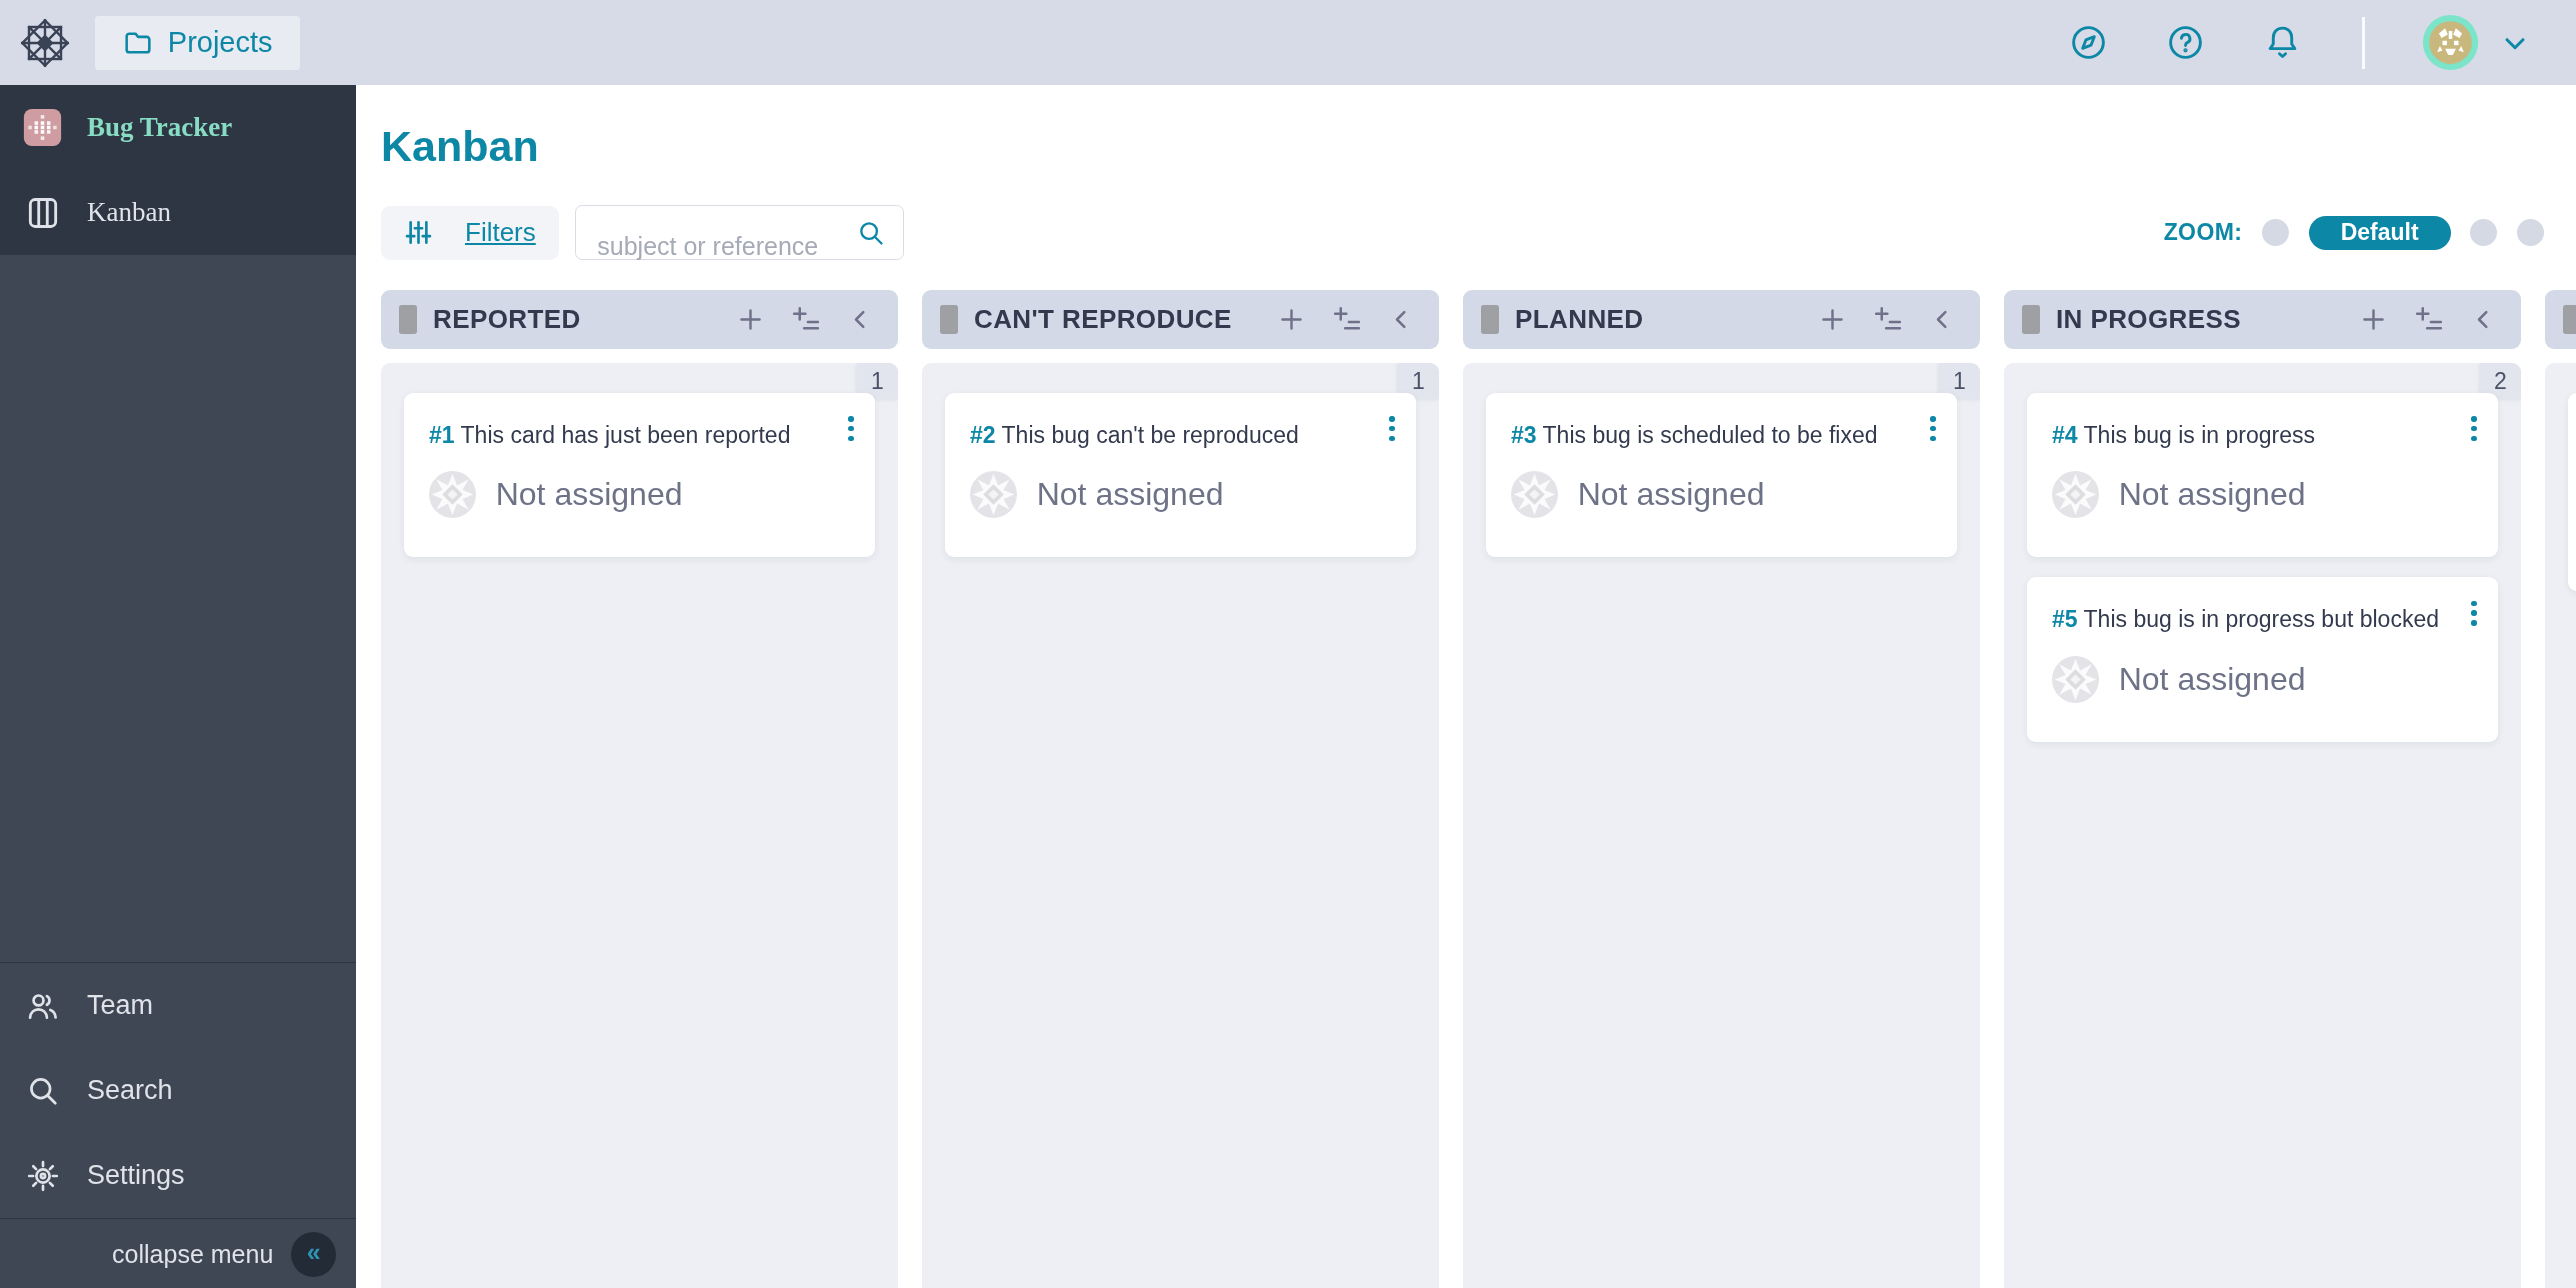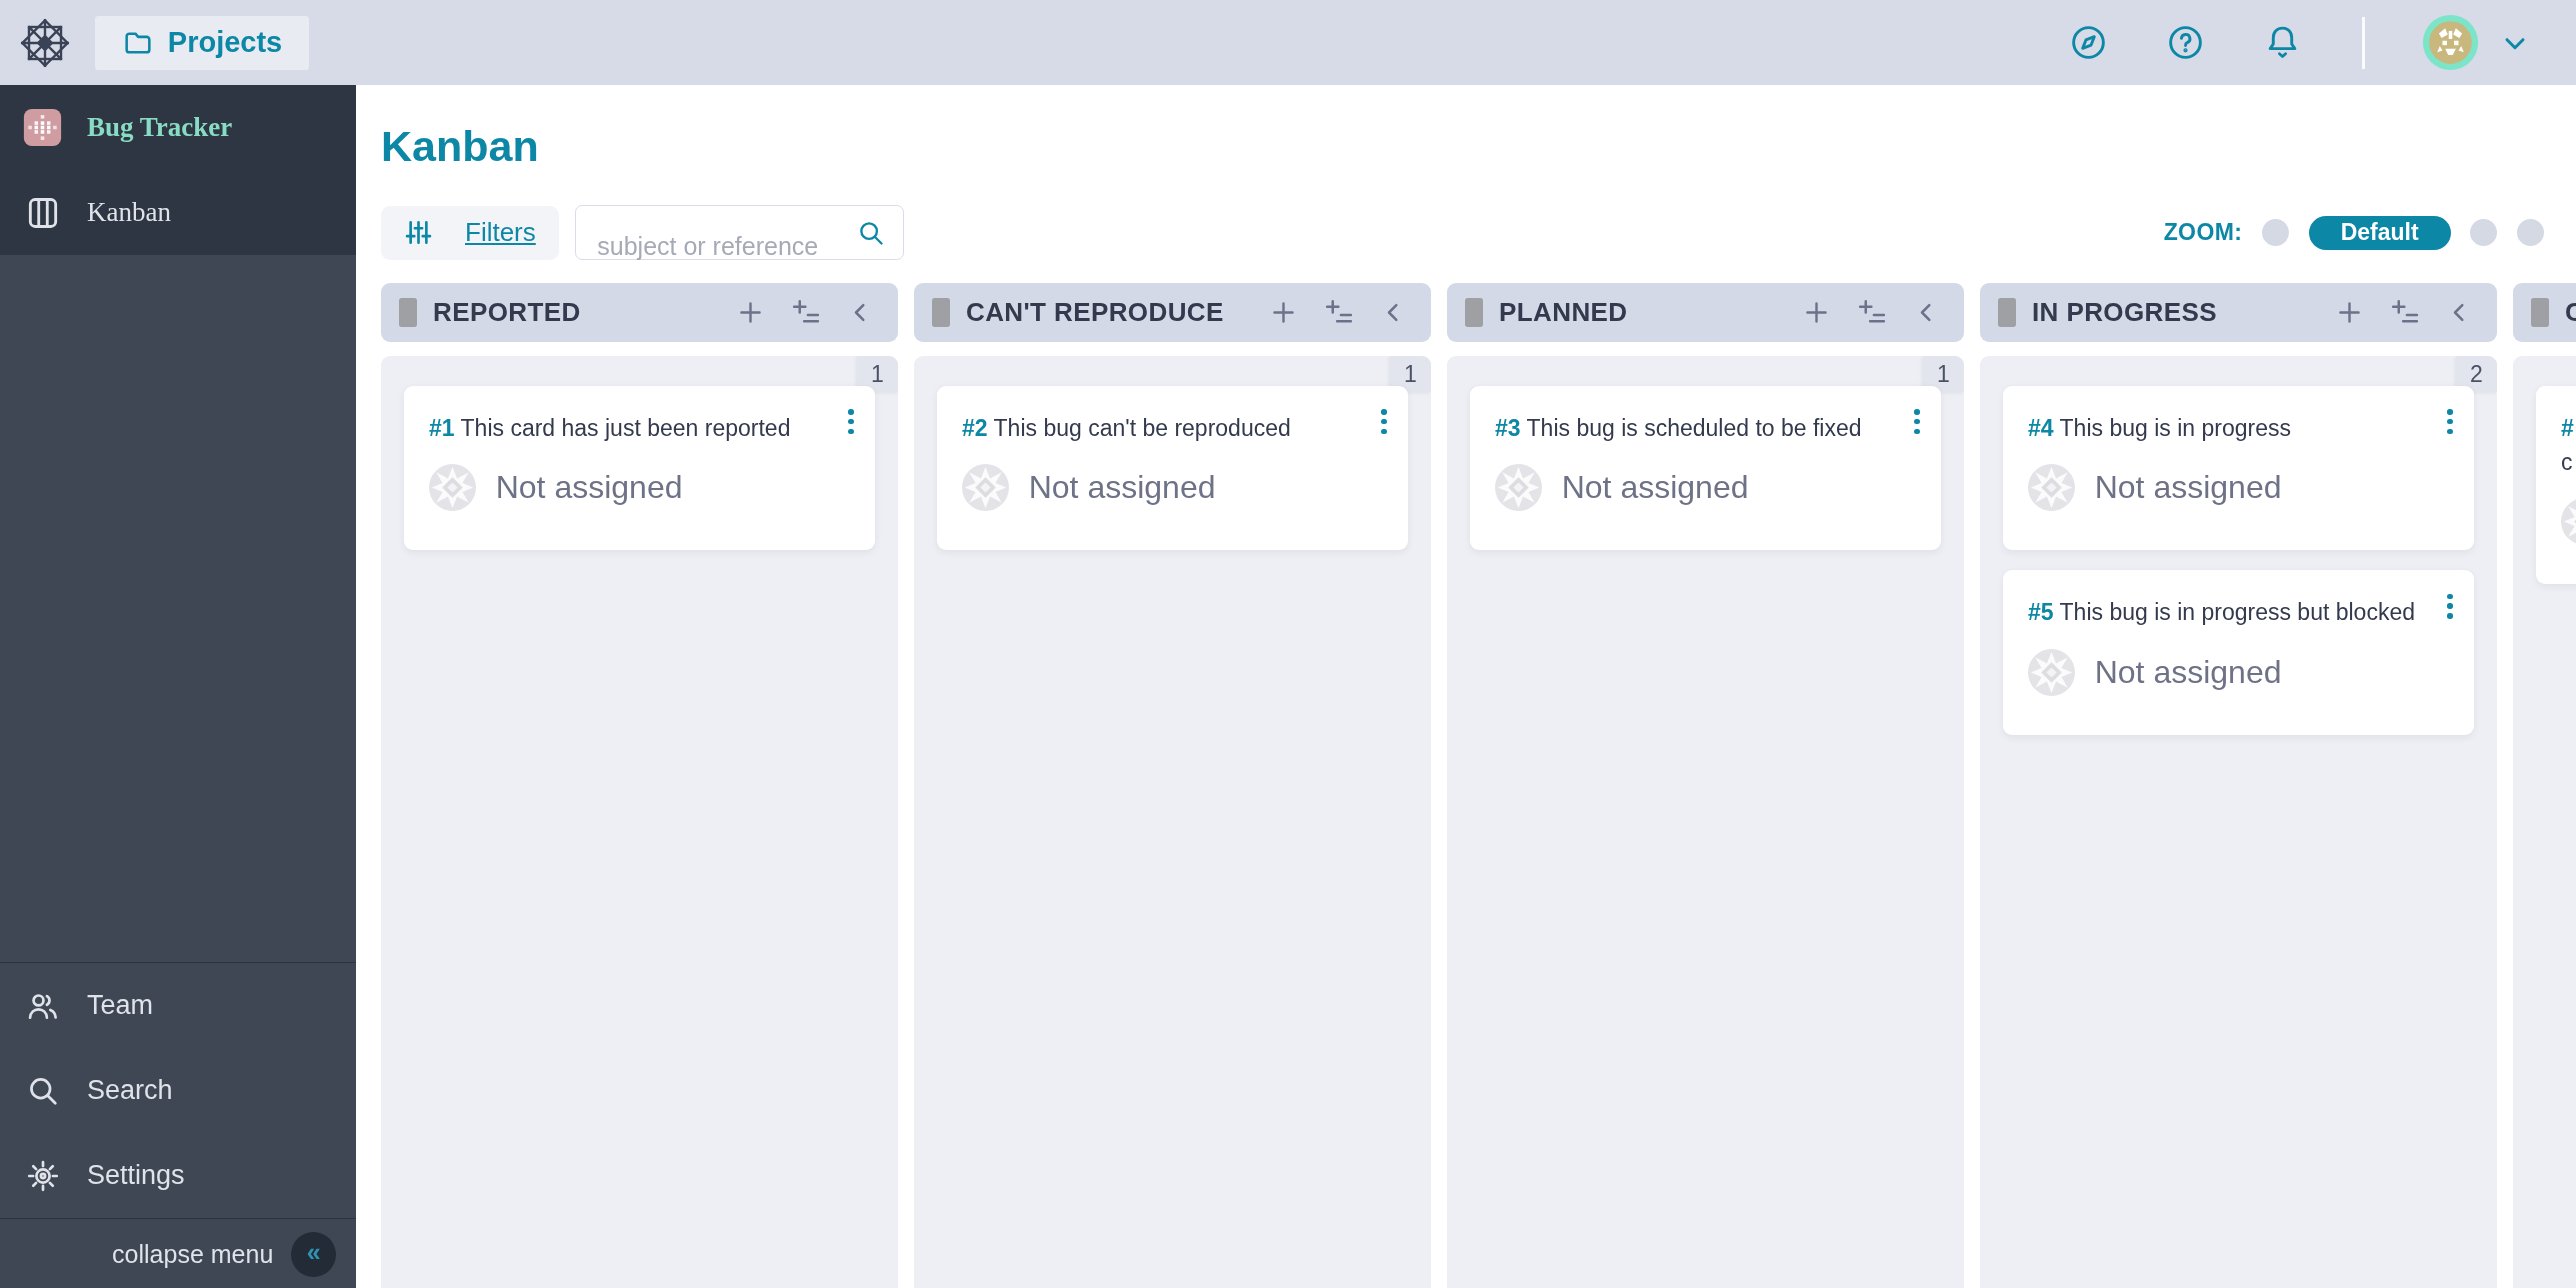--- a/index.html
+++ b/index.html
@@ -25,21 +25,21 @@
   }
   *{box-sizing:border-box;margin:0;padding:0;}
   html,body{margin:0;padding:0;}
   body{font-family:"Liberation Sans","DejaVu Sans",sans-serif;background:#fff;}
   .screen{position:relative;width:2576px;height:1289px;overflow:hidden;background:#fff;display:flex;flex-direction:column;}
 
   
   .topbar{height:85px;flex:0 0 85px;background:var(--topbar-bg);display:flex;align-items:center;padding:0 41px 0 12.5px;}
   .logo{width:64px;height:64px;display:flex;align-items:center;justify-content:center;cursor:pointer;}
   .projects-btn{margin-left:18px;height:54px;display:flex;align-items:center;gap:14.3px;background:var(--btn-bg);border:none;border-radius:3.6px;padding:0 27px;cursor:pointer;}
-  .projects-btn span{color:var(--accent);font-size:29px;font-weight:bold;text-align:center;}
+  .projects-btn span{color:var(--accent);font-size:29px;font-weight:normal;text-align:center;}
   .topbar-right{margin-left:auto;display:flex;align-items:center;gap:54px;}
   .tb-icon{background:none;border:none;width:43px;height:43px;display:flex;align-items:center;justify-content:center;color:var(--accent);cursor:pointer;}
   .tb-divider{width:2.7px;height:52px;background:#fafbfd;margin:0 3.6px;}
   .avatar-group{display:flex;align-items:center;gap:19.7px;}
   .user-avatar{width:57px;height:57px;border:none;background:none;padding:0;cursor:pointer;}
   .chev-btn{background:none;border:none;color:var(--accent);width:36px;height:36px;cursor:pointer;}
 
   
   .under{flex:1;display:flex;min-height:0;}
 
@@ -66,21 +66,21 @@
   .searchbox{width:329px;height:55px;border:1.8px solid var(--input-border);border-radius:7.2px;background:#fff;display:flex;align-items:center;padding:0 14.3px 0 21.5px;}
   .searchbox input{flex:1;min-width:0;border:none;outline:none;font-size:25px;color:#40465a;font-family:inherit;background:transparent;margin-top:28px;}
   .searchbox input::placeholder{color:var(--placeholder);}
   .search-submit{background:none;border:none;color:var(--accent);width:32px;height:32px;cursor:pointer;padding:0;}
   .zoom-ctrl{margin-left:auto;display:flex;align-items:center;gap:19.7px;}
   .zoom-label{font-size:23px;font-weight:bold;color:var(--accent);letter-spacing:0.4px;}
   .zoom-dot{width:27px;height:27px;border-radius:50%;background:var(--circle-gray);border:none;cursor:pointer;}
   .zoom-pill{height:34px;border:none;border-radius:17px;background:var(--accent);color:#fff;font-size:23px;font-weight:bold;padding:0 32px;display:flex;align-items:center;cursor:pointer;font-family:inherit;}
 
   
-  .board{margin-top:23px;flex:1;min-height:0;display:flex;gap:16px;padding-left:25px;overflow:hidden;align-items:stretch;}
+  .board{margin-top:30px;flex:1;min-height:0;display:flex;gap:24px;padding-left:25px;overflow:hidden;align-items:stretch;}
   .column{flex:0 0 517px;width:517px;display:flex;flex-direction:column;}
   .col-header{height:59px;flex:0 0 59px;background:var(--col-header-bg);border-radius:9px;display:flex;align-items:center;padding:0 21.5px 0 18px;}
   .swatch{width:18px;height:29px;border-radius:2.7px;background:var(--swatch);flex:0 0 18px;}
   .col-title{margin-left:16px;font-size:26px;font-weight:bold;color:var(--text-dark);letter-spacing:0.4px;white-space:nowrap;}
   .col-actions{margin-left:auto;display:flex;align-items:center;gap:23px;}
   .icon-btn{background:none;border:none;color:var(--icon-slate);width:32px;height:32px;display:flex;align-items:center;justify-content:center;cursor:pointer;padding:0;}
   .col-body{margin-top:14.3px;flex:1;background:var(--col-body-bg);border-radius:9px 9px 0 0;position:relative;}
   .count-tab{position:absolute;top:0;right:0;width:41px;height:36px;background:var(--count-tab-bg);border-radius:0 9px 0 9px;display:flex;align-items:center;justify-content:center;font-size:23px;color:#4b5166;box-shadow:-1.8px 1.8px 2.7px rgba(46,52,64,.05);}
   .cards{padding:29.5px 23px 0 23px;display:flex;flex-direction:column;gap:19.7px;}
   .card{position:relative;background:#fff;border-radius:9px;box-shadow:0 2.7px 7.2px rgba(46,52,64,.07);padding:25px 54px 39px 25px;cursor:pointer;}

